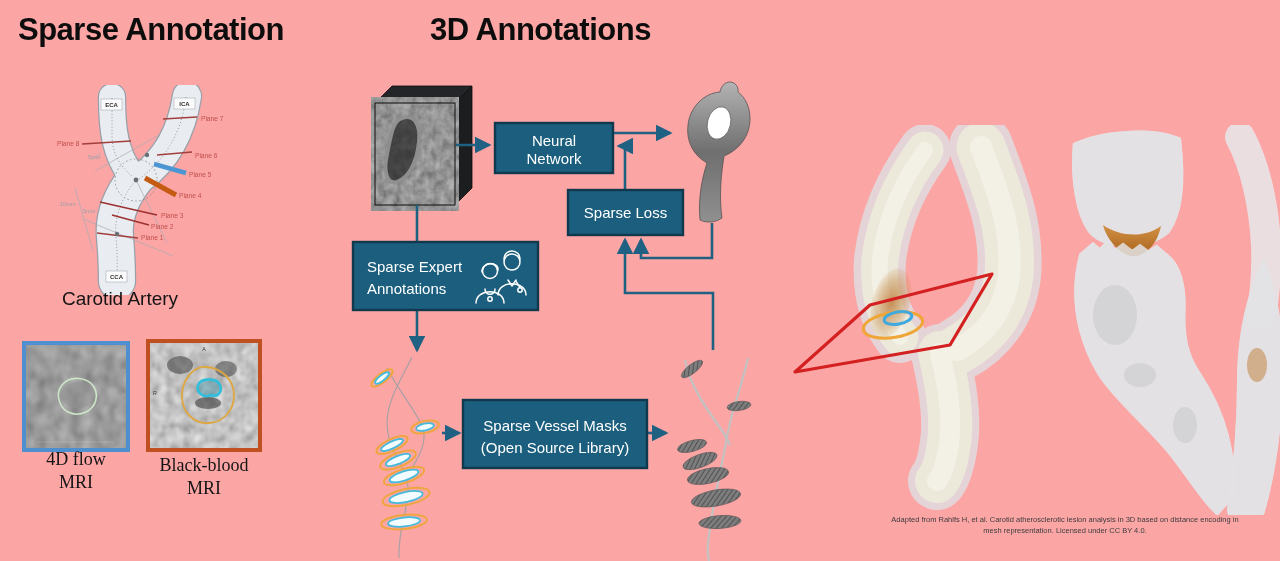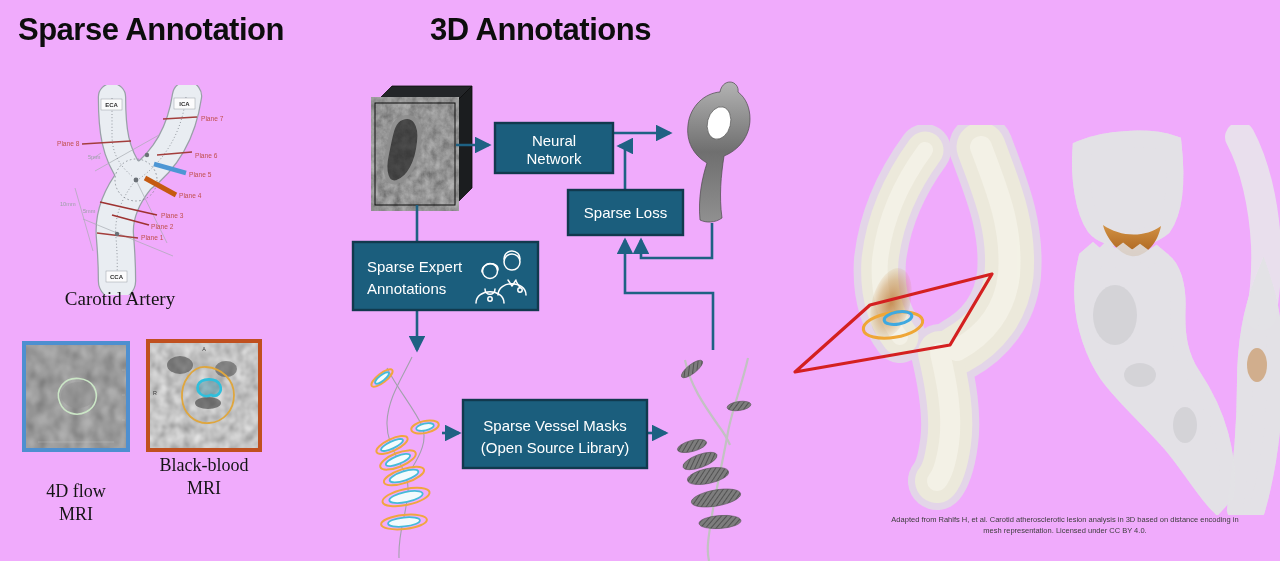--- a/index.html
+++ b/index.html
@@ -1,20 +1,20 @@
 <!DOCTYPE html>
 <html><head>
 <meta charset="utf-8">
 <style>
   html,body{margin:0;padding:0;background:#fff;}
-  #fig{position:relative;width:1280px;height:561px;background:#f0abfc;overflow:hidden;
+  #fig{position:relative;width:1280px;height:561px;background:#fca5a5;overflow:hidden;
        font-family:"Liberation Sans",sans-serif;}
   .title{position:absolute;top:12px;font-size:31px;font-weight:800;color:#0d0d0d;
          letter-spacing:-0.5px;white-space:nowrap;}
-  .serifcap{position:absolute;font-family:Liberation Serif, serif;color:#141414;
+  .serifcap{position:absolute;font-family:Liberation Sans, sans-serif;color:#141414;
             text-align:center;}
   .mriframe{position:absolute;box-sizing:border-box;}
   .mrilabel{position:absolute;font-family:"Liberation Serif",serif;font-size:18px;
             color:#141414;text-align:center;line-height:23px;}
   .caption{position:absolute;left:835px;top:515px;width:460px;text-align:center;
            font-size:7.5px;line-height:10.5px;color:#3d3d3d;}
   svg{position:absolute;display:block;}
   svg text{font-family:"Liberation Sans",sans-serif;}
 </style>
 </head>
@@ -119,21 +119,21 @@
       <ellipse cx="52" cy="50" rx="17" ry="13" fill="#8f8f8f" opacity="0.45"></ellipse>
       <path d="M 36,40 C 44,30 62,32 68,42 C 73,51 70,62 60,67 C 50,72 38,68 34,58 C 31,51 32,45 36,40 Z" fill="none" stroke="#CBE6C6" stroke-width="1.6"></path>
       <g stroke="#c9c9c9" stroke-width="0.7" opacity="0.5">
         <line x1="96" y1="25" x2="99" y2="25"></line>
           <line x1="96" y1="50" x2="99" y2="50"></line>
         <line x1="96" y1="75" x2="99" y2="75"></line>
           <line x1="12" y1="97" x2="88" y2="97"></line>
       </g>
     </svg>
   </div>
-  <div class="mrilabel" style="left:24px;top:480px;width:104px">
+  <div class="mrilabel" style="left:24px;top:448px;width:104px">
     <div>4D flow</div>
     <div>MRI</div>
   </div>
 
   <div class="mriframe" style="left:146px;top:339px;width:116px;height:113px;border:4px solid #C0501F">
     <svg width="108" height="105" viewBox="0 0 108 105" style="left:0;top:0">
       <defs>
         <filter id="noiseLight" x="-5%" y="-5%" width="110%" height="110%">
           <feTurbulence type="fractalNoise" baseFrequency="0.12 0.1" numOctaves="4" seed="11"></feTurbulence>
           <feColorMatrix type="saturate" values="0"></feColorMatrix>

